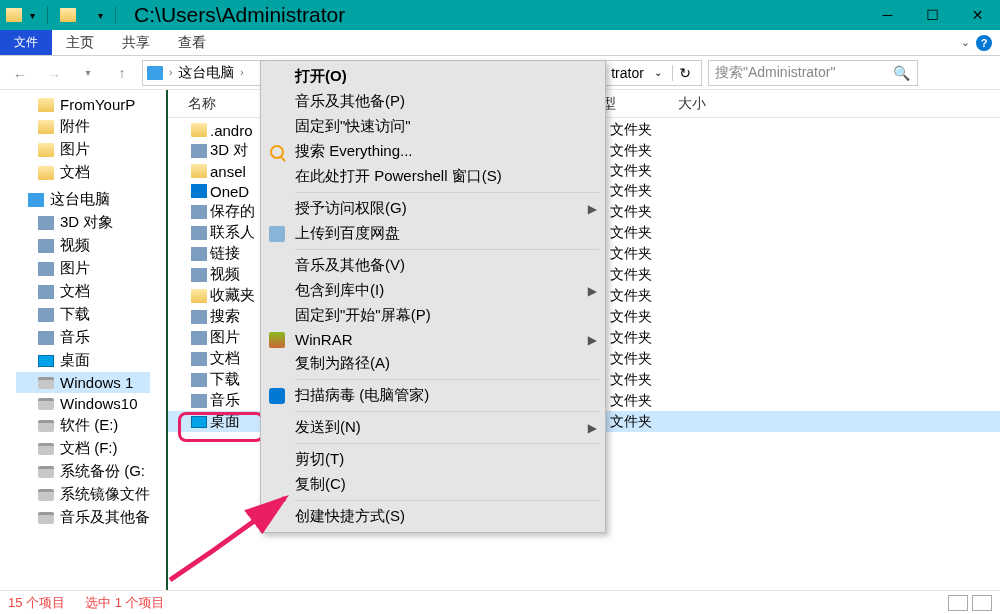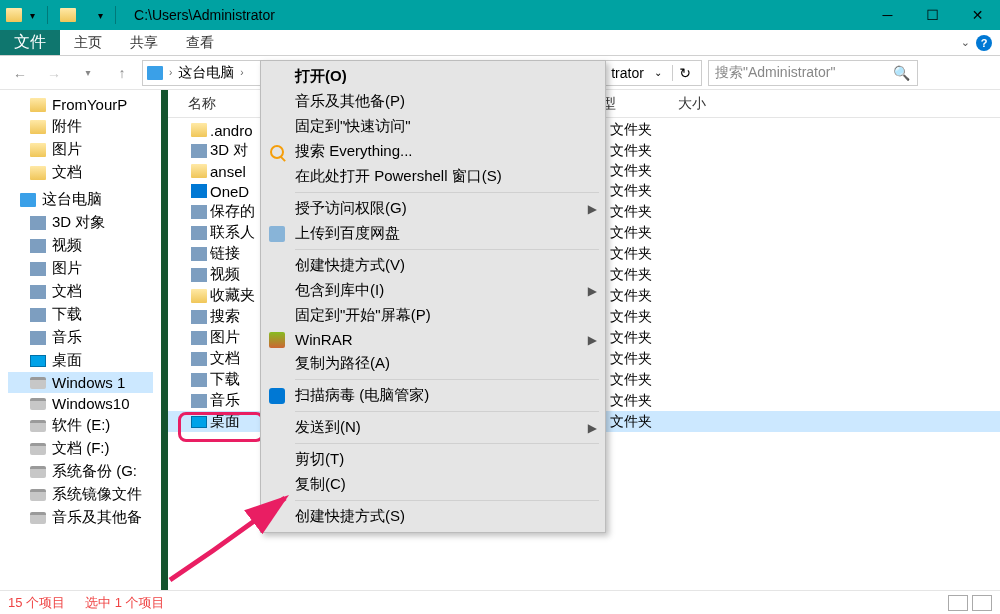--- a/index.html
+++ b/index.html
@@ -2,43 +2,43 @@
 <html><head>
 <meta charset="utf-8">
 <style>
 * { margin: 0; padding: 0; box-sizing: border-box; font-family: "Microsoft YaHei", "Segoe UI", sans-serif; }
 body { width: 1000px; height: 614px; background: #fff; overflow: hidden; position: relative; font-size: 14px; }
 
 
 .titlebar { height: 30px; background: #00a2a2; display: flex; align-items: center; color: #000; }
 .titlebar .icons-left { display: flex; gap: 8px; padding: 0 6px; align-items: center; }
 .titlebar .sep { width: 1px; height: 18px; background: rgba(0,0,0,0.25); margin: 0 4px; }
-.titlebar .path { flex: 1; padding-left: 8px; font-size: 14px; font-weight: 500; }
+.titlebar .path { flex: 1; padding-left: 8px; font-size: 21px; font-weight: 500; }
 .titlebar .win-controls { display: flex; }
 .titlebar .win-btn { width: 45px; height: 30px; display:flex; align-items:center; justify-content:center; color: #000; }
 
 
 .ribbon { height: 26px; background: #fff; display: flex; align-items: stretch; border-bottom: 1px solid #d0d0d0; position: relative; }
-.ribbon .file-tab { background: #0f766e; color: #fff; padding: 4px 14px; font-size: 16px; display:flex; align-items:center; }
+.ribbon .file-tab { background: #1d4ed8; color: #fff; padding: 4px 14px; font-size: 12px; display:flex; align-items:center; }
 .ribbon .tab { padding: 4px 14px; font-size: 14px; color: #333; display:flex; align-items:center; }
 .ribbon .expand { margin-left: auto; display:flex; align-items:center; padding: 0 8px; gap: 6px; }
 .help-circle { width:16px; height:16px; border-radius:50%; background:#0078d4; color:#fff; display:flex; align-items:center; justify-content:center; font-size:11px; font-weight:bold; }
 
 
 .addr-row { height: 34px; display: flex; align-items: center; padding: 4px 6px; gap: 6px; border-bottom: 1px solid #e5e5e5; }
 .nav-arrow { width: 28px; height: 26px; display:flex; align-items:center; justify-content:center; color: #888; }
 .addr-box { flex: 1; height: 26px; border: 1px solid #ccc; display:flex; align-items:center; padding: 0 4px; gap: 6px; max-width: 560px; }
 .addr-box .crumb { font-size: 14px; color: #000; display:flex; align-items:center; gap:4px; }
 .addr-box .chev { color: #666; font-size: 10px; }
 .addr-box .refresh { margin-left:auto; border-left:1px solid #ccc; padding:0 6px; }
 .search-box { width: 210px; height: 26px; border: 1px solid #ccc; display:flex; align-items:center; padding: 0 6px; color: #888; font-size: 14px; }
 
 
 .main { display:flex; height: 500px; }
-.sidebar { width: 168px; border-right: 7px solid #14532d; padding: 4px 8px; overflow: hidden; }
+.sidebar { width: 168px; border-right: 2px solid #14532d; padding: 4px 16px; overflow: hidden; }
 .sidebar .node { display:flex; align-items:center; gap:6px; padding: 2px 6px 2px 22px; font-size: 15px; white-space:nowrap; }
 .sidebar .node.group { padding-left: 12px; margin-top: 4px; }
 .sidebar .node.selected { background: #cce8ff; }
 .foldericon { width:16px; height:14px; background: linear-gradient(#ffe9a6,#f0c659); border-radius:1px; display:inline-block; flex-shrink:0; }
 .pcicon { width:16px; height:14px; background:#3aa0e8; display:inline-block; flex-shrink:0; border-radius:1px; }
 .driveicon { width:16px; height:12px; background:#c7c7c7; border-radius:2px; display:inline-block; flex-shrink:0; border-top:3px solid #9a9a9a; }
 .deskicon { width:16px; height:12px; background:#00a2e8; display:inline-block; flex-shrink:0; border:1px solid #0070a8; }
 .generic-i { width:16px; height:14px; background:#7d9ec0; display:inline-block; flex-shrink:0; }
 
 .content { flex:1; position: relative; }
@@ -348,21 +348,21 @@
       <span class="submenu-arrow">▶</span>
     </div>
     <div class="item">
       <span class="iconbox">
         <span class="miscicon" style="background: rgb(136, 180, 216);"></span>
       </span>
       <span>上传到百度网盘</span>
     </div>
     <div class="sep"></div>
     <div class="item">
-      <span>创建快捷方式(V)</span>
+      <span>音乐及其他备(V)</span>
     </div>
     <div class="item">
       <span>包含到库中(I)</span>
       <span class="submenu-arrow">▶</span>
     </div>
     <div class="item">
       <span>固定到"开始"屏幕(P)</span>
     </div>
     <div class="item">
       <span class="iconbox">

